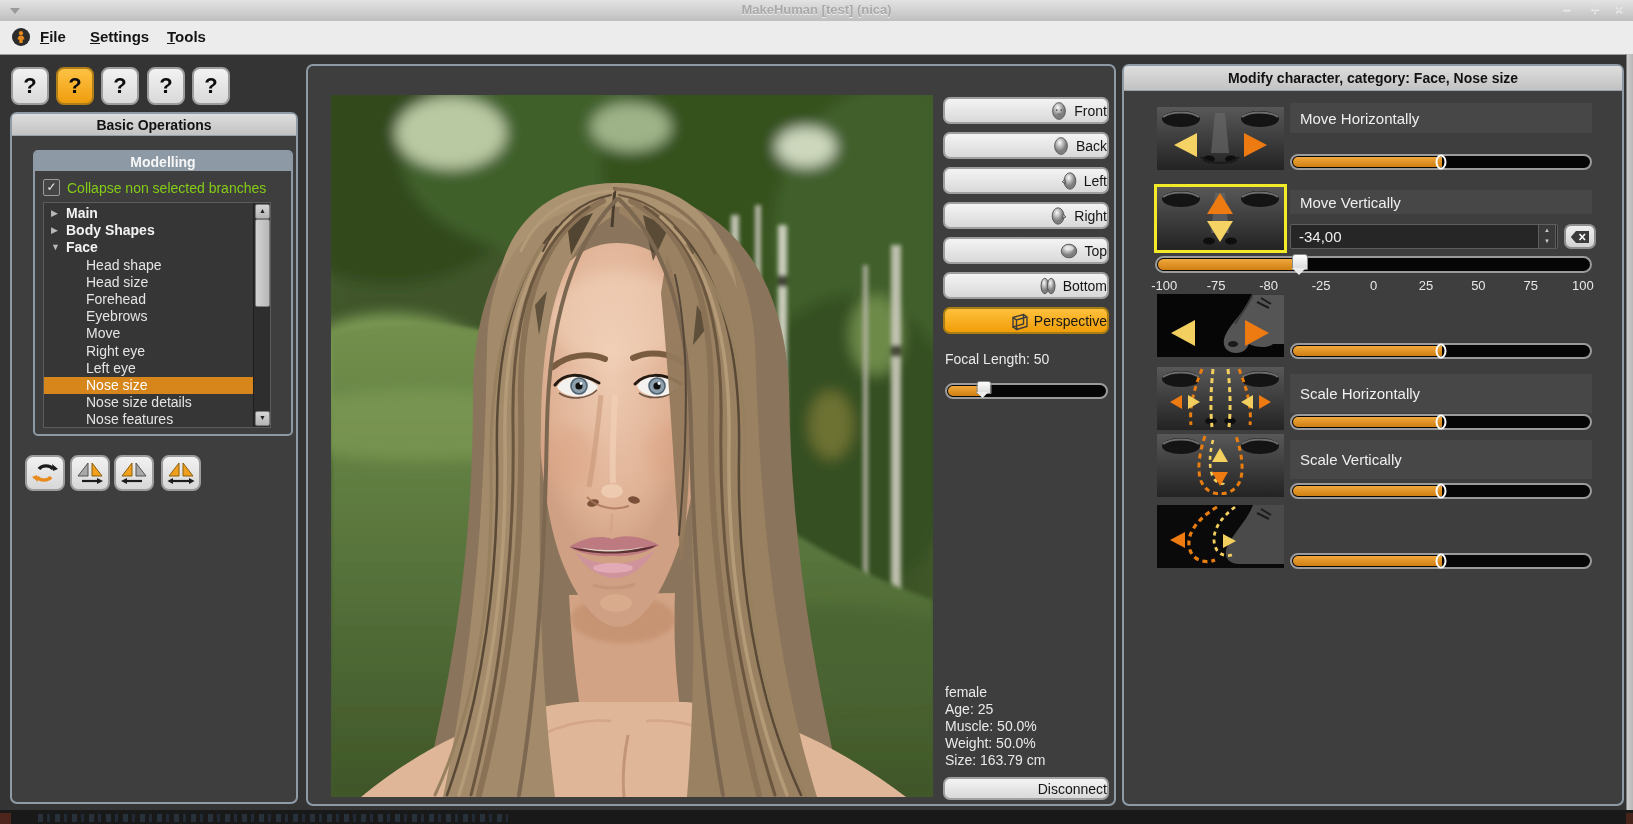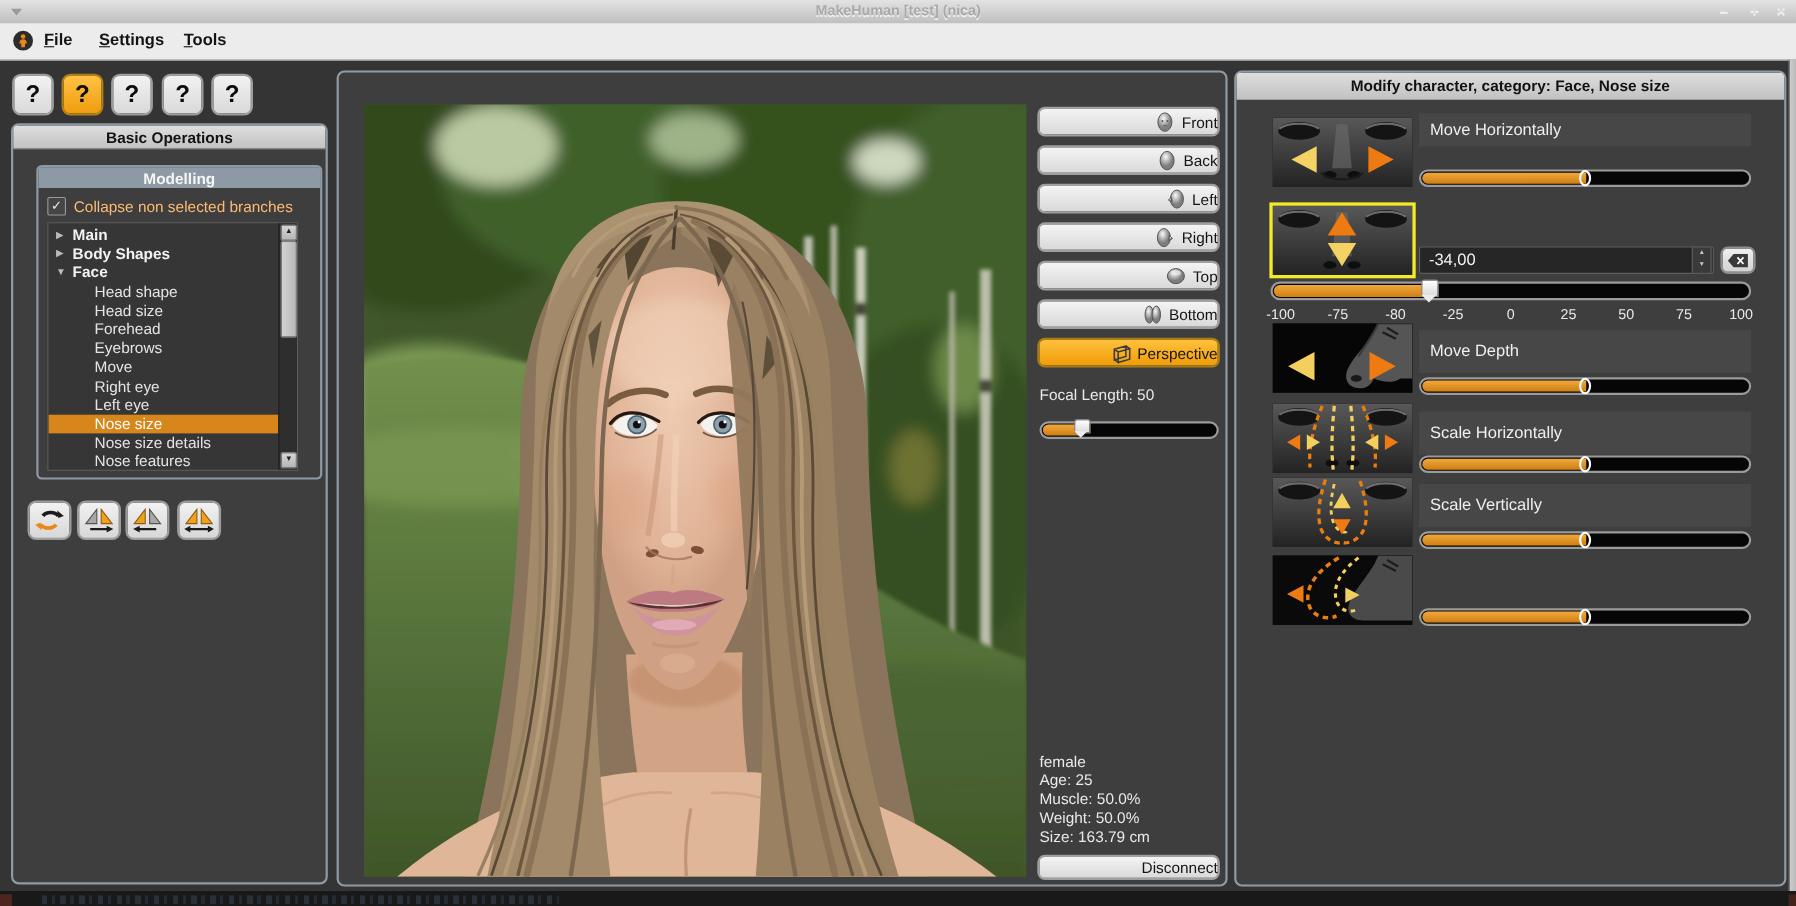--- a/index.html
+++ b/index.html
@@ -18,21 +18,21 @@
   .groupbox{position:absolute;border:2px solid #8e9ba7;border-radius:7px;background:#3e3e3e;box-sizing:border-box}
   .gb-header{position:absolute;left:0;top:0;width:100%;background:linear-gradient(#dedede,#c2c2c2);border-bottom:1px solid #98a2ac;border-radius:4px 4px 0 0;color:#121212;font-weight:700;font-size:14px;display:flex;align-items:center;justify-content:center;box-sizing:border-box}
   
   .tab-btn{position:absolute;top:67px;width:38px;height:38px;border:2px solid #9c9c9c;border-radius:8px;background:linear-gradient(#f2f2f2,#d9d9d9);color:#0d0d0d;font-size:22px;font-weight:700;display:flex;align-items:center;justify-content:center;box-sizing:border-box;cursor:pointer}
   .tab-btn.active{background:linear-gradient(#ffc244,#ee9d0e);border-color:#b07f17}
   
   .modbox{position:absolute;left:21px;top:36px;width:260px;height:286px;border:2px solid #8d9aa6;border-radius:5px;box-sizing:border-box}
   .mod-header{position:absolute;left:0;top:0;width:100%;height:19px;background:#8d9aa6;color:#f6f6f6;font-size:14px;font-weight:700;display:flex;align-items:center;justify-content:center;border-radius:2px 2px 0 0}
   .chk-row{position:absolute;left:8px;top:27px;display:flex;align-items:center;gap:7px}
   .chk-box{width:15px;height:15px;background:#454545;border:1px solid #9a9a9a;border-radius:2px;color:#e8e8e8;font-size:12px;line-height:14px;text-align:center}
-  .chk-label{color:#fdba74;font-size:14px}
+  .chk-label{color:#84cc16;font-size:14px}
   .tree{position:absolute;left:8px;top:50px;width:228px;height:226px;background:#363636;border:1px solid #5c5c5c;box-sizing:border-box;overflow:hidden}
   .tree-row{position:relative;height:17.2px;line-height:17.2px;font-size:14px;color:#e4e4e4;padding-left:42px;white-space:nowrap;cursor:pointer}
   .tree-row.branch{padding-left:22px;font-weight:700;color:#f2f2f2}
   .tree-row .arrow{position:absolute;left:7px;top:0;font-size:9px;color:#b9b9b9;font-weight:400}
   .tree-row.selected{background:#d6861b;color:#ffffff}
   .tree-sb{position:absolute;right:0;top:0;width:16px;height:100%;background:#2e2e2e;border-left:1px solid #1f1f1f}
   .sb-btn{position:absolute;left:1px;width:13px;height:13px;background:linear-gradient(#d6d6d6,#b5b5b5);border:1px solid #7c7c7c;border-radius:2px;font-size:7px;color:#222;text-align:center;line-height:12px;cursor:pointer}
   .sb-thumb{position:absolute;left:1px;top:16px;width:13px;height:86px;background:linear-gradient(90deg,#d2d2d2,#b8b8b8);border:1px solid #7c7c7c;border-radius:2px;cursor:pointer}
   
   .sym-btn{position:absolute;width:40px;height:36px;border:2px solid #9c9c9c;border-radius:8px;background:linear-gradient(#f2f2f2,#d7d7d7);box-sizing:border-box;display:flex;align-items:center;justify-content:center;cursor:pointer}
@@ -419,20 +419,21 @@
           <path d="M6,10 C14,4 34,4 42,10" stroke="#6e6e6e" stroke-width="2" fill="none"></path>
         <ellipse cx="103" cy="12" rx="19" ry="8" fill="#141414"></ellipse>
           <path d="M85,10 C93,4 113,4 121,10" stroke="#6e6e6e" stroke-width="2" fill="none"></path>
         <path d="M58,6 L54,46 L72,46 L68,6 Z" fill="#6d6d6d" opacity=".6"></path>
         <ellipse cx="52" cy="54" rx="6" ry="3.5" fill="#0e0e0e"></ellipse>
           <ellipse cx="74" cy="54" rx="6" ry="3.5" fill="#0e0e0e"></ellipse>
         <polygon points="63,6 76,27 50,27" fill="#ee7a12"></polygon>
         <polygon points="50,34 76,34 63,55" fill="#f4d264"></polygon>
       </svg>
     </div>
+    <div class="row-label" style="top:124px;height:24px">Move Vertically</div>
     <input class="mv-input" style="top: 158px;" value="-34,00">
     <div class="spin" style="top:158px">
       <div>▲</div>
       <div>▼</div>
     </div>
     <div class="clear-btn" style="top:158px">
       <svg width="20" height="14" viewBox="0 0 20 14">
           <path d="M6,1 H19 V13 H6 L0.8,7 Z" fill="#3a3a3a"></path>
           <path d="M9.5,4 L15,10 M15,4 L9.5,10" stroke="#fff" stroke-width="1.6"></path>
         </svg>
@@ -457,21 +458,20 @@
       <svg width="127" height="63" viewBox="0 0 127 63">
         <rect width="127" height="63" fill="#060606"></rect>
         <path d="M96,0 C90,16 74,28 68,42 C64,52 70,59 79,59 C86,59 90,55 92,50 C98,53 110,55 116,50 L127,50 L127,0 Z" fill="#555555"></path>
         <path d="M127,0 L96,0 C92,10 84,20 78,30" stroke="#3a3a3a" stroke-width="2" fill="none"></path>
         <path d="M100,8 L112,14 M104,4 L114,10" stroke="#1c1c1c" stroke-width="2"></path>
         <ellipse cx="76" cy="50" rx="5" ry="3" fill="#1a1a1a"></ellipse>
         <polygon points="38,26 38,52 14,39" fill="#f2cf5e"></polygon>
         <polygon points="88,26 88,52 112,39" fill="#ee7a12"></polygon>
       </svg>
     </div>
-    <div class="row-label" style="top:234px;height:39px">Move Depth</div>
     <div class="sl" style="top:277px;left:166px;width:302px;height:16px">
       <div class="sl-fill" style="width: 50%;"></div>
       <div class="ring" style="left: 50%;"></div>
     </div>
 
     <div class="thumb" style="top:301px">
       <svg width="127" height="63" viewBox="0 0 127 63">
         <rect width="127" height="63" fill="url(#thumbg)"></rect>
         <ellipse cx="24" cy="12" rx="19" ry="8" fill="#141414"></ellipse>
           <path d="M6,10 C14,4 34,4 42,10" stroke="#6e6e6e" stroke-width="2" fill="none"></path>

